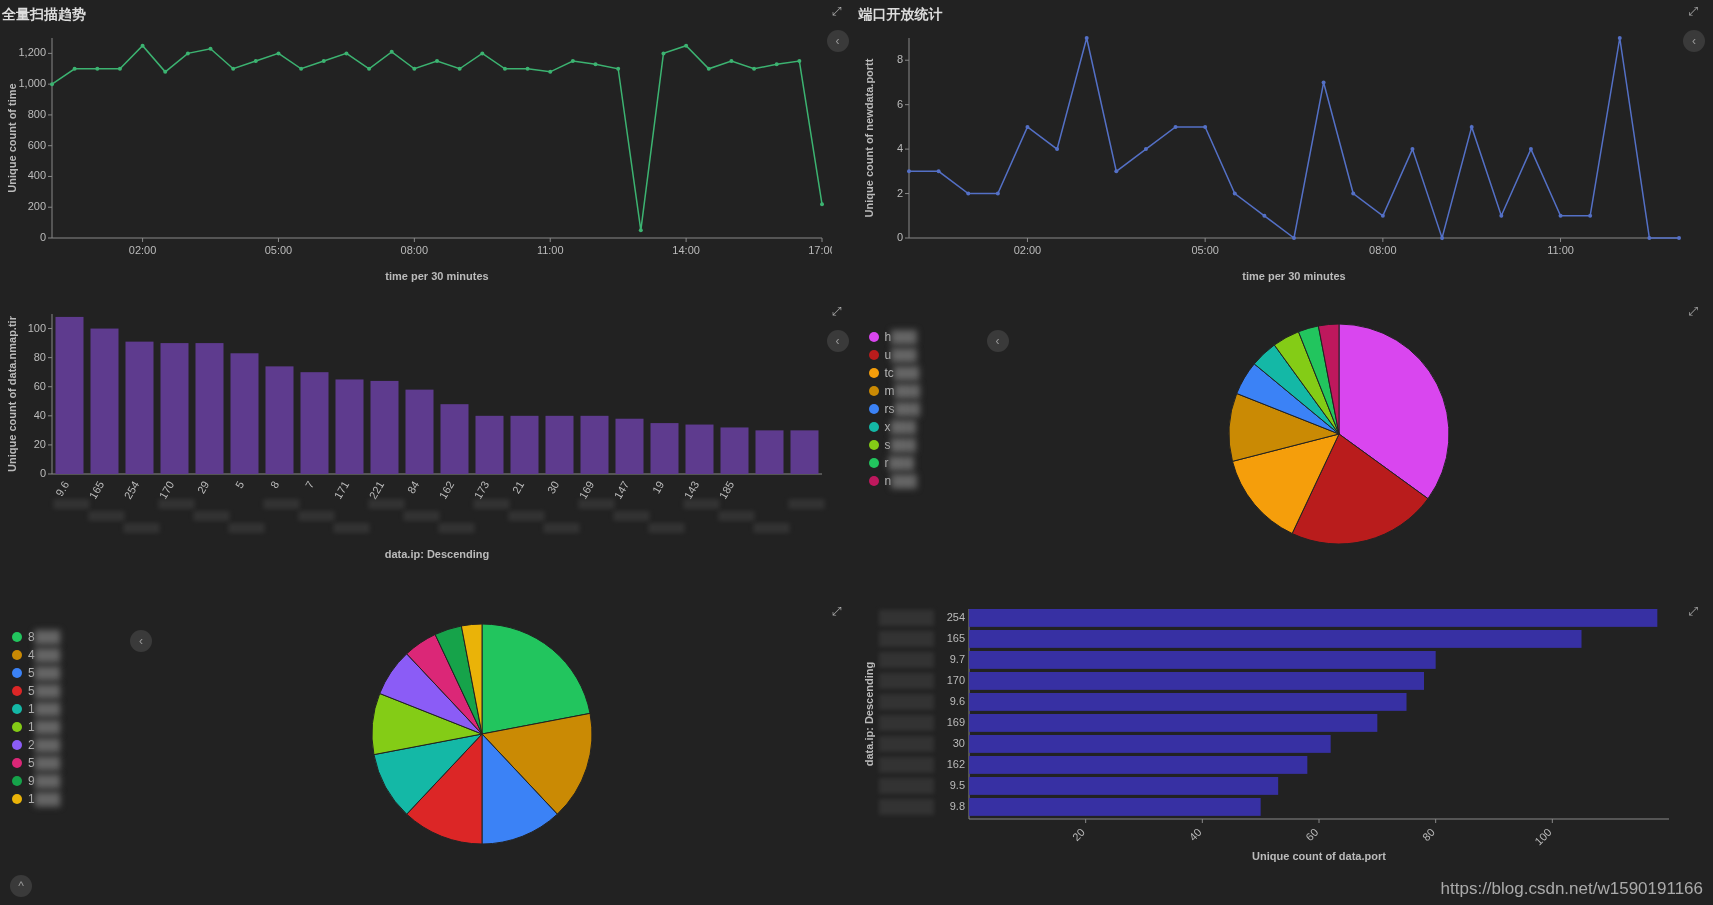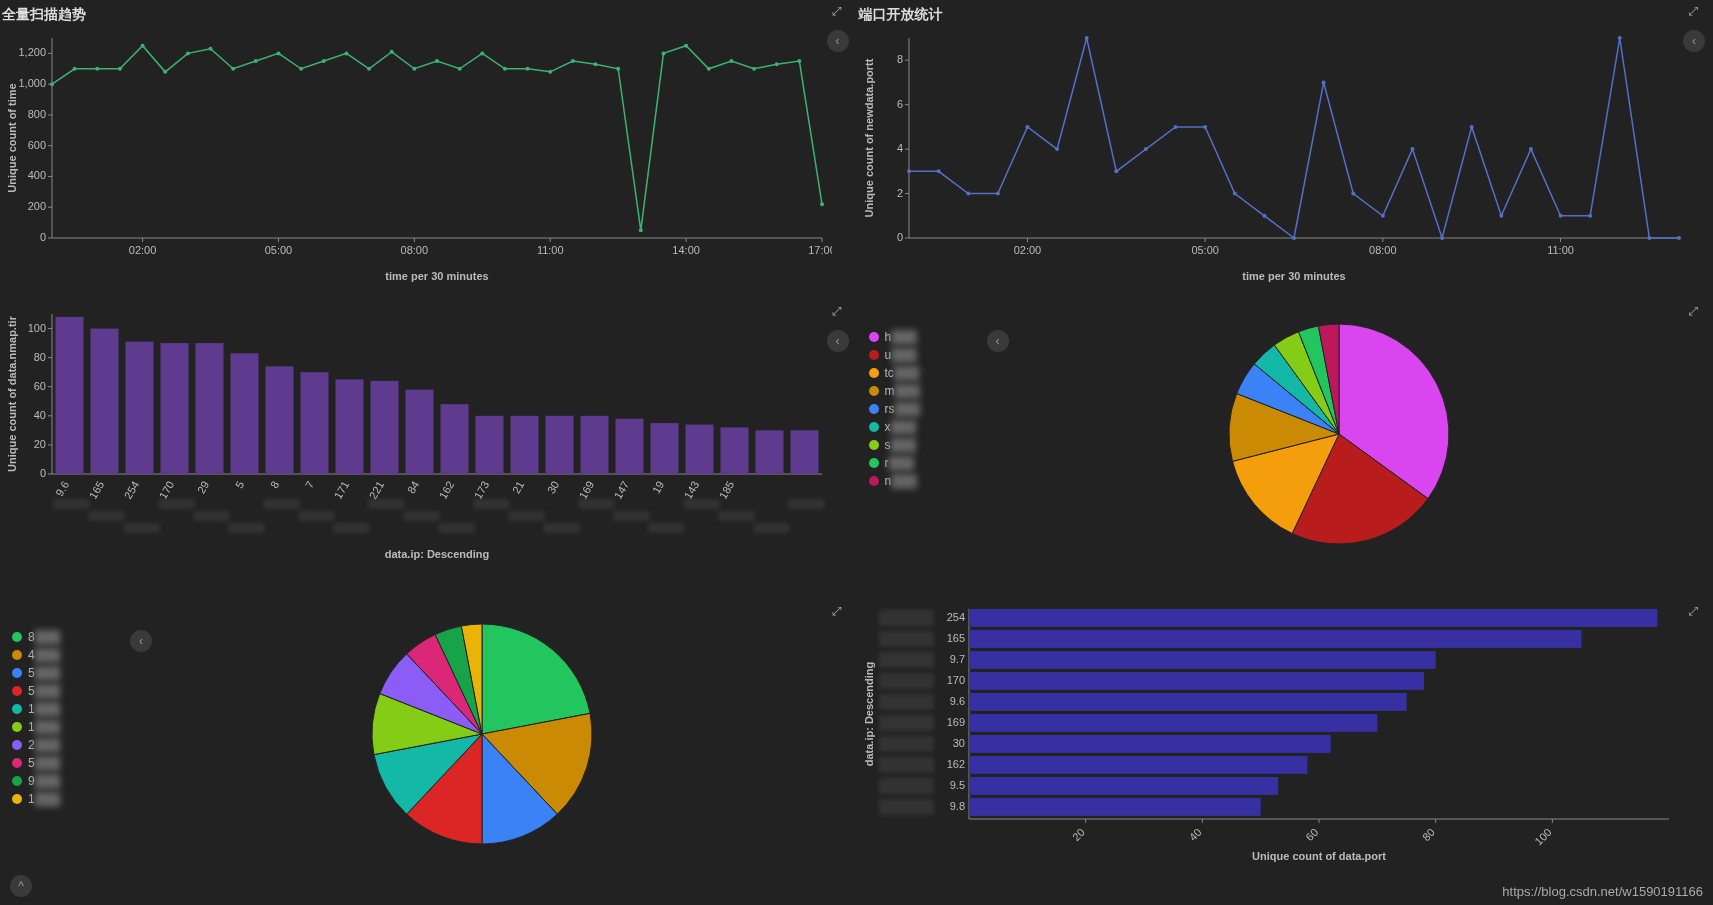--- a/index.html
+++ b/index.html
@@ -7,21 +7,21 @@
 .grid{display:grid;grid-template-columns:1fr 1fr;grid-template-rows:300px 300px 300px;width:100%;height:100%}
 .panel{position:relative;padding:4px 2px}
 .title{color:#ddd;font-size:14px;font-weight:bold;padding:2px 0 4px}
 .exp{position:absolute;top:4px;left:832px;color:#aaa;cursor:pointer}
 .nav{position:absolute;top:30px;right:8px;width:22px;height:22px;border-radius:50%;background:#3a3a3a;color:#999;display:flex;align-items:center;justify-content:center;cursor:pointer}
 svg{display:block}
 .legend{position:absolute;top:28px;left:12px;font-size:12px}
 .legend div{display:flex;align-items:center;padding:2px 0;color:#bbb}
 .legend span.sw{width:10px;height:10px;border-radius:50%;margin-right:6px;display:inline-block}
 .blur{filter:blur(3px);color:#666}
-.watermark{position:absolute;bottom:6px;right:10px;color:#aaa;font-size:13px}
+.watermark{position:absolute;bottom:6px;right:10px;color:#aaa;font-size:17px}
 .collapse{position:absolute;bottom:8px;left:10px;width:22px;height:22px;border-radius:50%;background:#3a3a3a;color:#999;display:flex;align-items:center;justify-content:center;cursor:pointer}
 </style>
 </head>
 <body>
 
 <div class="grid">
 <div class="panel">
   <div class="title">全量扫描趋势</div>
   <div class="exp">⤢</div>
   <div class="nav">‹</div>

